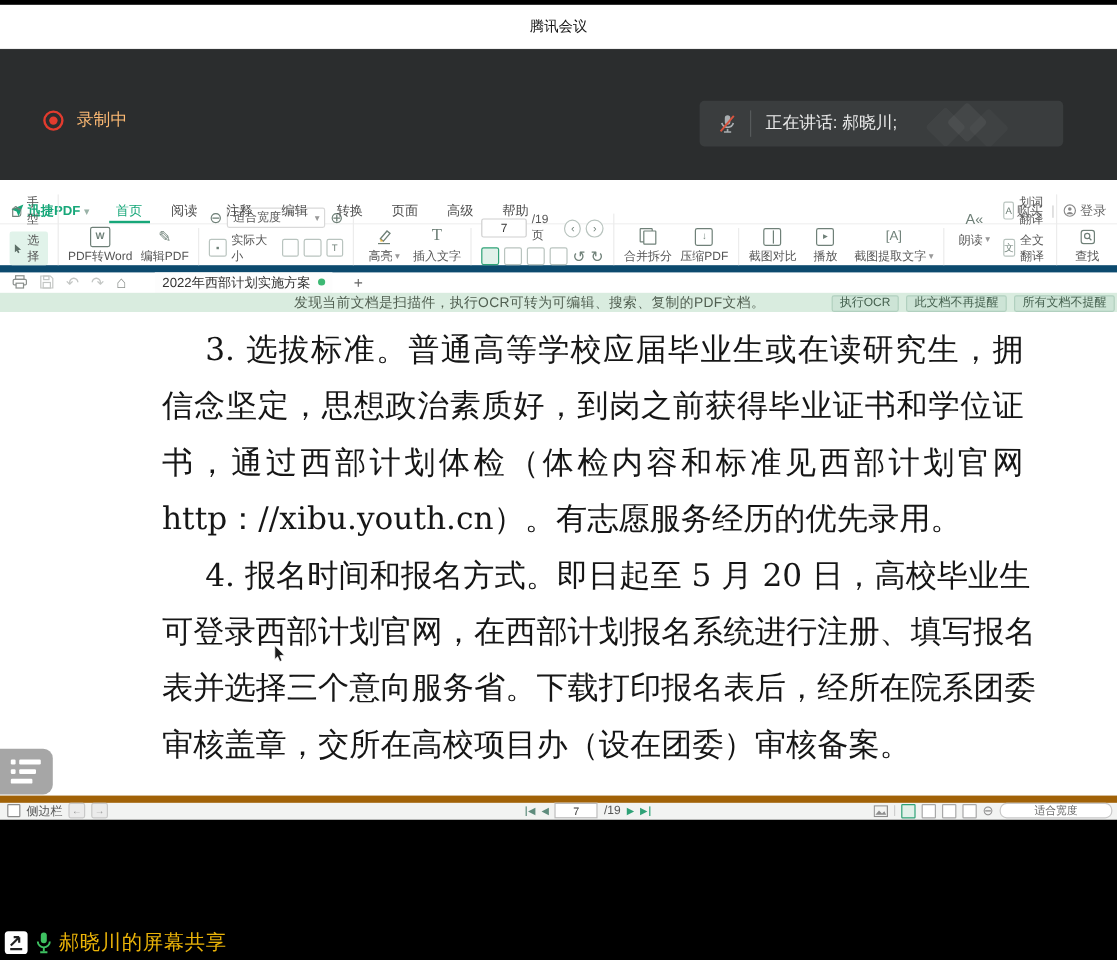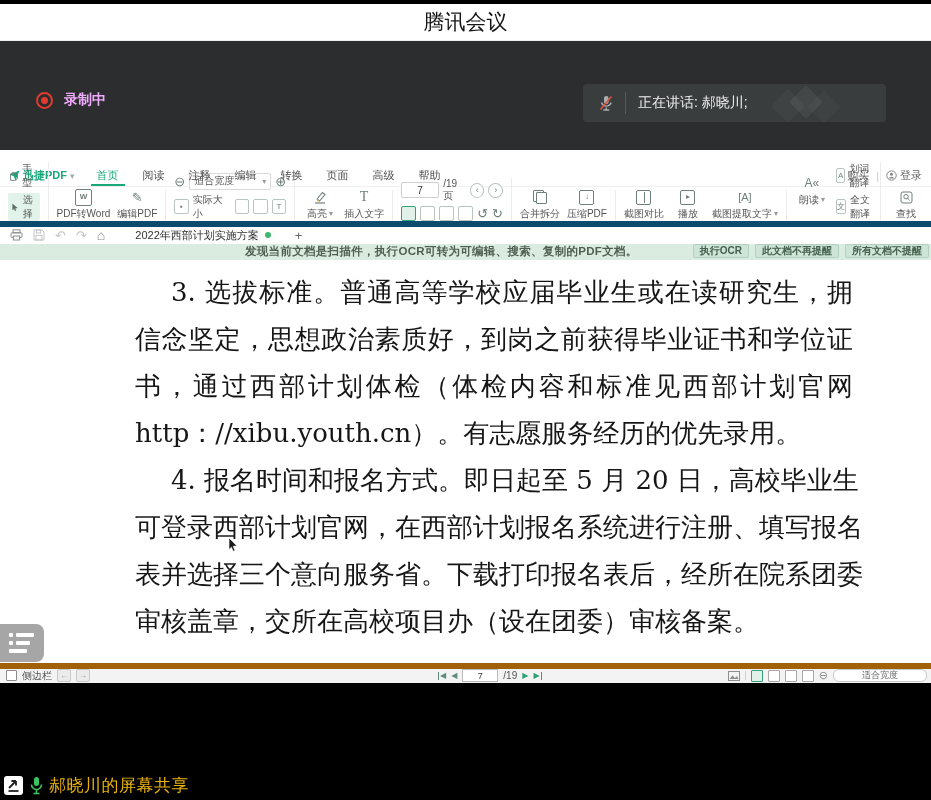--- a/index.html
+++ b/index.html
@@ -1,26 +1,26 @@
 <!DOCTYPE html>
 <html><head>
 <meta charset="utf-8">
 <style>
   html,body{margin:0;padding:0;width:931px;height:800px;overflow:hidden;background:#000;
     font-family:"Liberation Sans",sans-serif;-webkit-font-smoothing:antialiased;}
   .topstrip{height:4px;background:#000;}
   
   .titlebar{height:36px;background:#fff;display:flex;align-items:center;justify-content:center;border-bottom:1px solid #ededed;}
-  .titlebar .t{font-size:21px;color:#151515;}
+  .titlebar .t{font-size:12px;color:#151515;}
   
   .meetbar{height:109px;background:#2b2d2e;position:relative;}
   .rec{position:absolute;left:36px;top:50px;display:flex;align-items:center;gap:11px;cursor:default;}
   .rec-ring{width:13px;height:13px;border:2px solid #e23b2e;border-radius:50%;display:flex;align-items:center;justify-content:center;}
   .rec-ring i{width:7px;height:7px;background:#e23b2e;border-radius:50%;display:block;}
-  .rec .lbl{color:#f0abfc;font-size:14px;font-weight:bold;}
+  .rec .lbl{color:#fdba74;font-size:14px;}
   .speakbox{position:absolute;right:45px;top:43px;width:303px;height:38px;background:#3a3d3e;border-radius:4px;
     display:flex;align-items:center;overflow:hidden;}
   .speakbox .mic{margin:0 10px 0 14px;}
   .speakbox .div{width:1px;height:22px;background:#565a5b;margin-right:12px;}
   .speakbox .lbl{color:#ececec;font-size:14px;white-space:nowrap;}
   .wmark{position:absolute;right:28px;top:4px;width:90px;height:34px;opacity:.55;}
   .wmark i{position:absolute;width:24px;height:24px;transform:rotate(45deg);border-radius:3px;background:rgba(255,255,255,.07);}
   .wmark i:nth-child(1){left:8px;top:6px;}
   .wmark i:nth-child(2){left:26px;top:2px;background:rgba(255,255,255,.10);}
   .wmark i:nth-child(3){left:44px;top:7px;background:rgba(255,255,255,.05);}
@@ -68,21 +68,21 @@
   .i-split:after{content:"";position:absolute;left:50%;top:1px;bottom:1px;width:1px;background:#6f8078;}
   
   .quickrow{height:18px;display:flex;align-items:center;gap:10px;padding-left:10px;font-size:12px;color:#8a8f8c;}
   .qi{cursor:pointer;line-height:1;font-size:13px;}
   .qi.dim{color:#c3c6c4;}
   .doctab{display:flex;align-items:center;gap:6px;margin-left:14px;font-size:11px;color:#333;cursor:pointer;height:100%;
     padding:0 6px;background:#fdfdfd;}
   .doctab .dot{width:6px;height:6px;border-radius:50%;background:#3cb873;}
   .plus{font-size:13px;color:#666;cursor:pointer;margin-left:8px;}
   
-  .notice{height:17px;background:#d9ecdf;display:flex;align-items:flex-start;font-size:11.5px;color:#515f51;font-weight:bold;}
+  .notice{height:17px;background:#d9ecdf;display:flex;align-items:flex-end;font-size:11.5px;color:#515f51;}
   .notice .msg{margin-left:245px;letter-spacing:.3px;}
   .nbtns{margin-left:auto;display:flex;gap:6px;margin-right:2px;}
   .chip{font-size:10px;line-height:12px;padding:0 6px;background:#cde4d6;border:1px solid #b1d0bf;border-radius:2px;
     color:#44604e;cursor:pointer;white-space:nowrap;}
   
   .docarea{height:426px;background:#fff;position:relative;padding:9px 78px 0 135px;box-sizing:border-box;overflow:hidden;
     font-family:"DejaVu Serif","Liberation Serif",serif;font-size:26px;line-height:47px;color:#161616;}
   .dl{text-align:justify;text-align-last:justify;white-space:nowrap;}
   .dl.end{text-align-last:left;}
   .dl.ind{padding-left:36px;}

